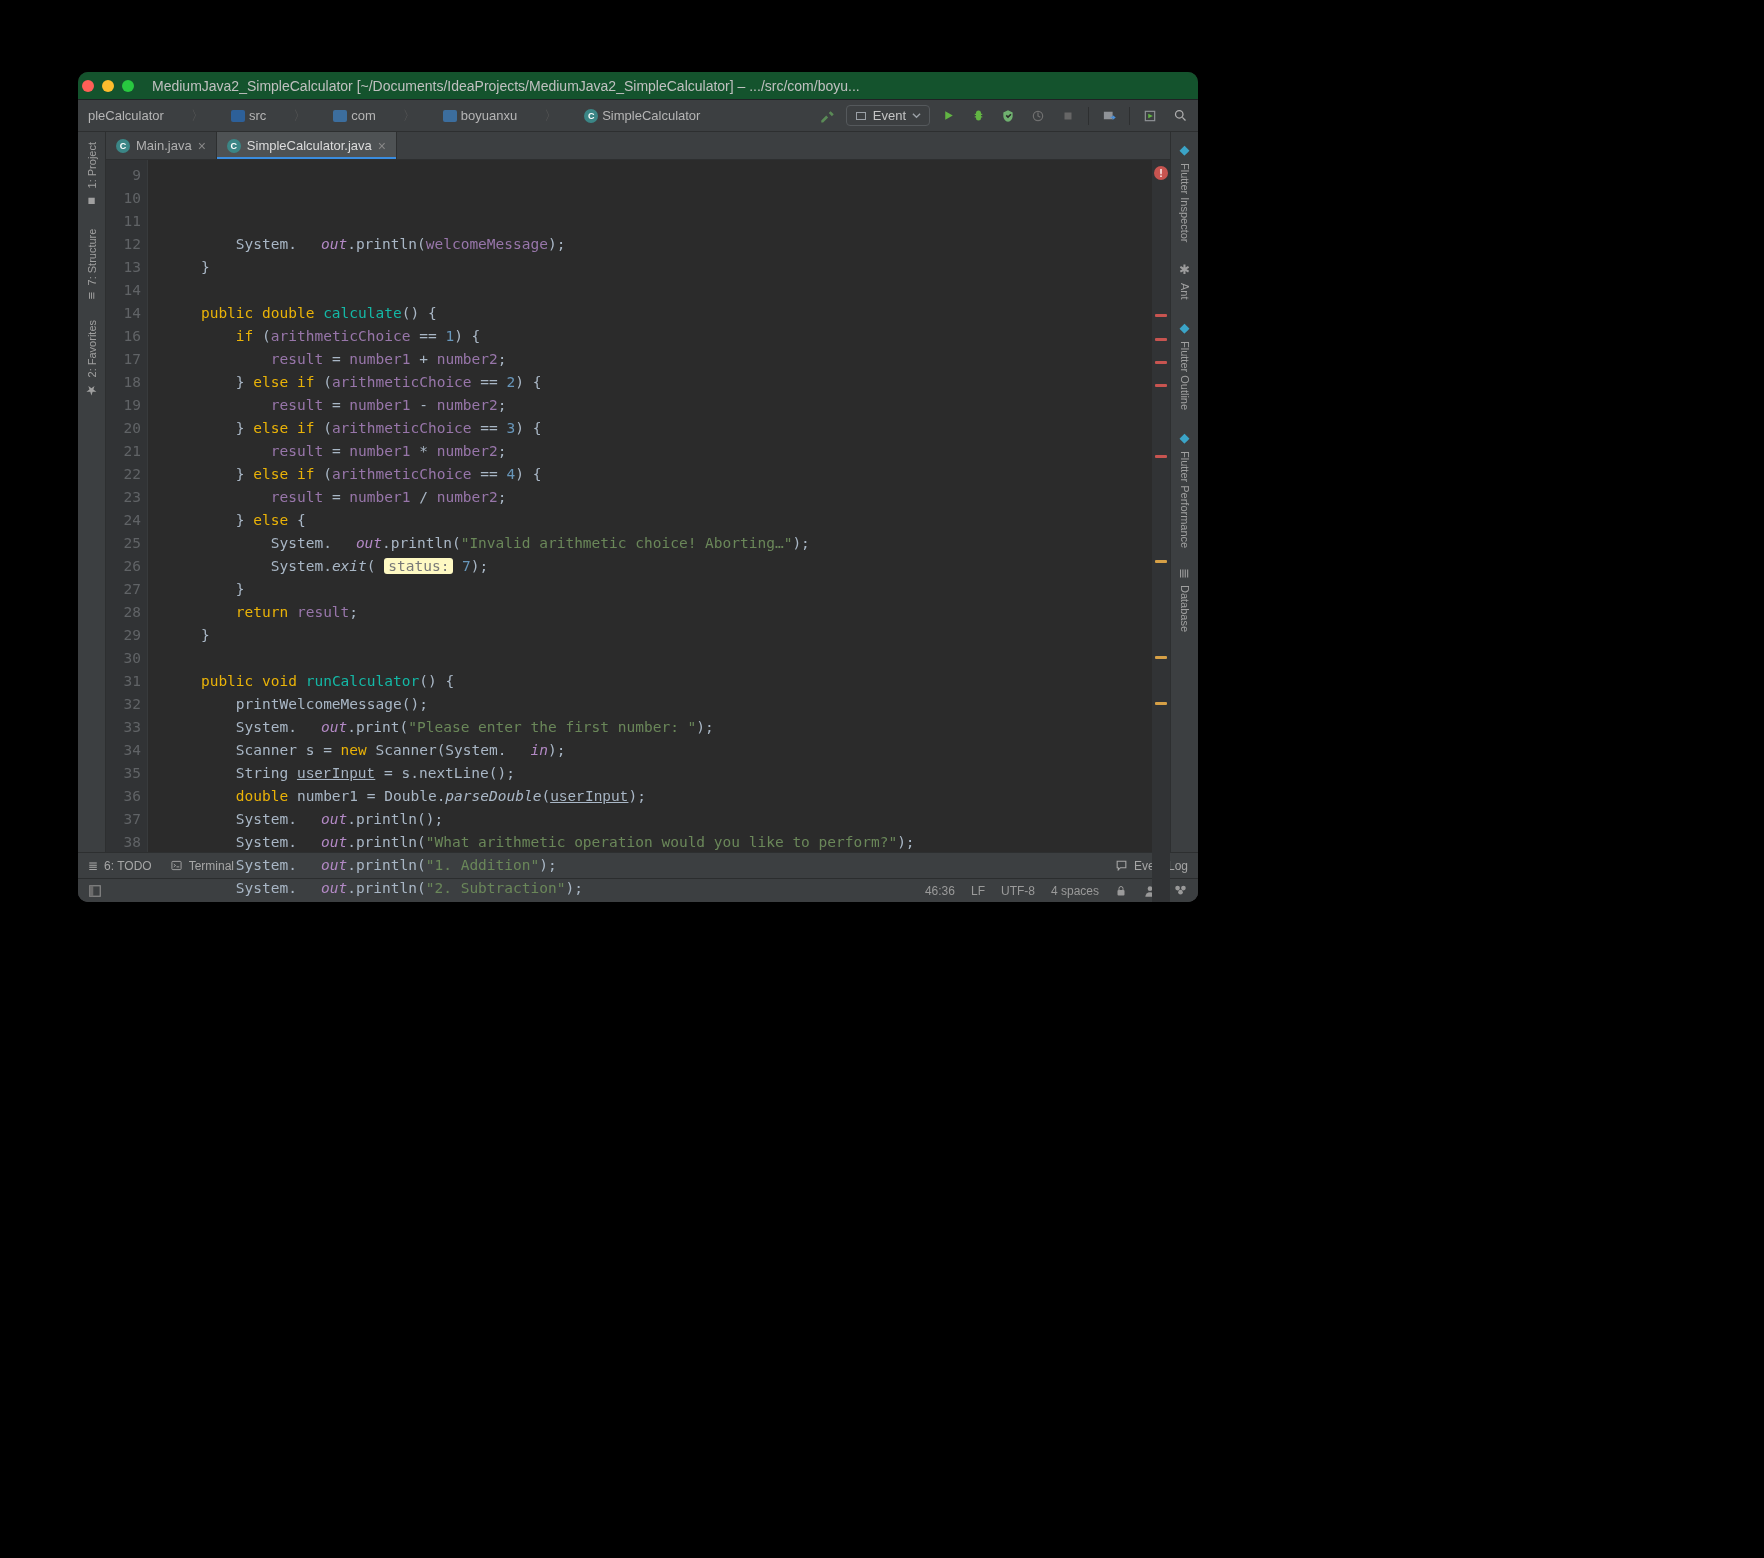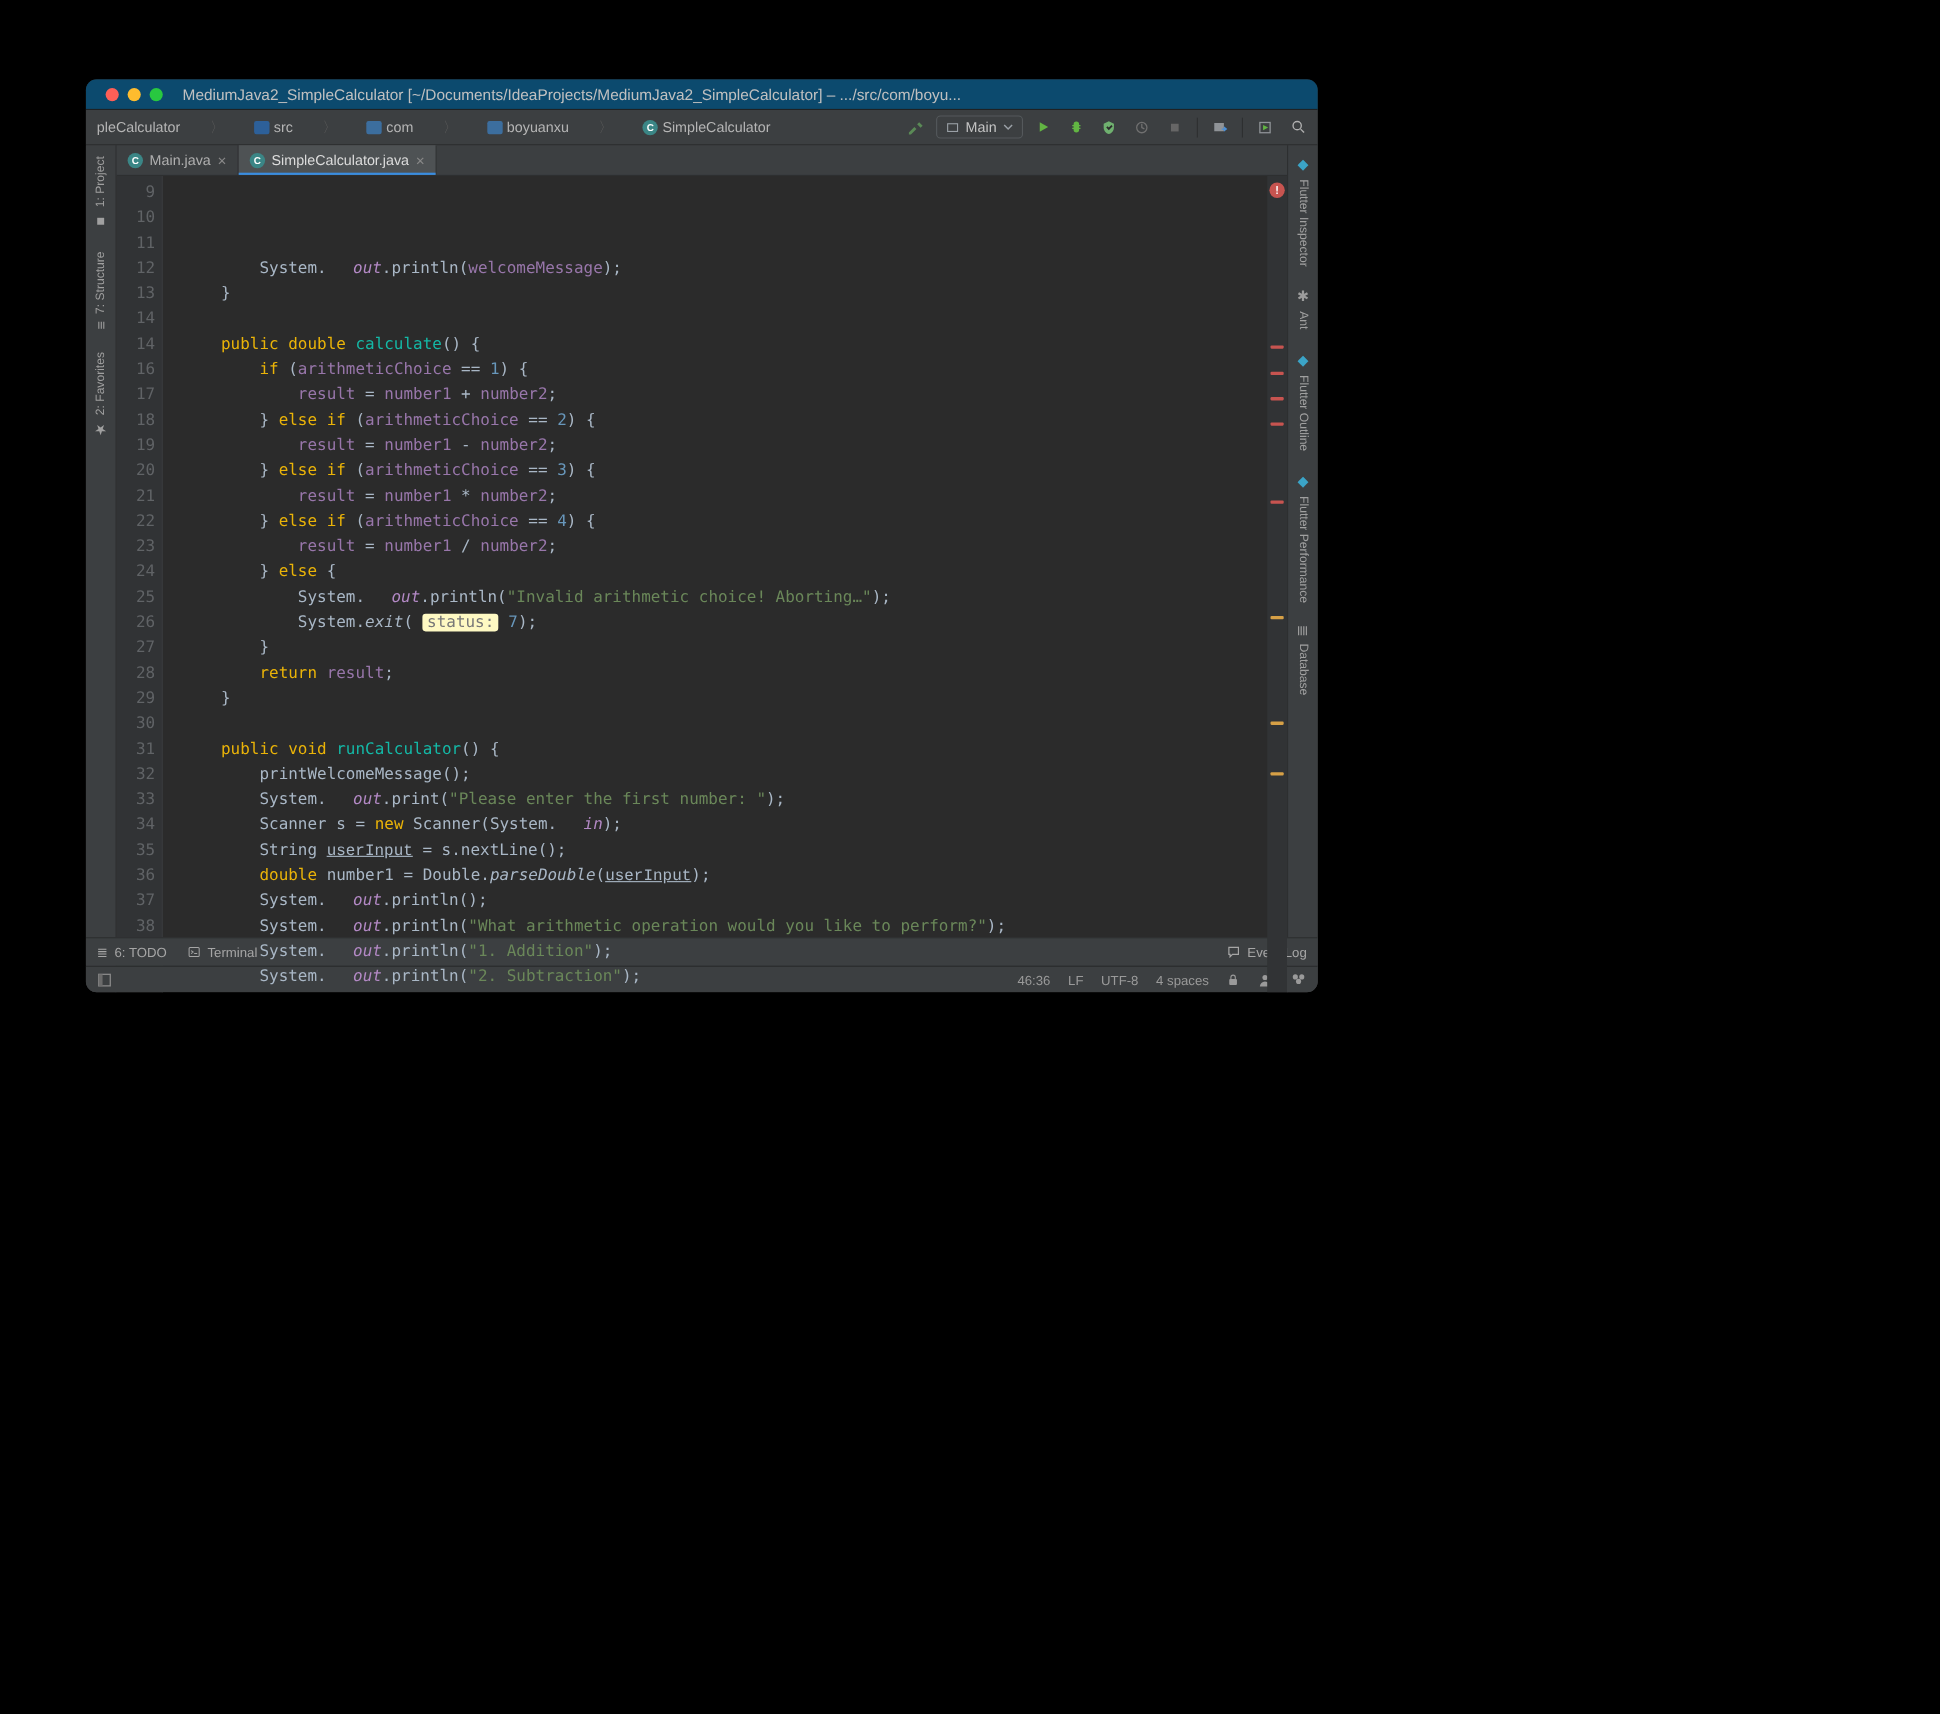--- a/index.html
+++ b/index.html
@@ -18,24 +18,24 @@
     background: #2b2b2b;
     border-radius: 10px;
     box-shadow: 0 30px 60px rgba(0,0,0,.6);
     overflow: hidden;
     display: flex;
     flex-direction: column;
   }
   
   .titlebar {
     height: 28px;
-    background: #0c4a6e;
+    background: #14532d;
     display: flex;
     align-items: center;
-    padding: 0 18px;
+    padding: 0 4px;
     border-bottom: 1px solid #1f2224;
   }
   .traffic { display: flex; gap: 8px; }
   .traffic span {
     width: 12px; height: 12px; border-radius: 50%;
   }
   .t-close { background: #ff5f57; }
   .t-min   { background: #febc2e; }
   .t-max   { background: #28c840; }
   .titlebar .title { margin-left: 18px; color: #c0c0c0; font-size: 14px; white-space: nowrap; overflow: hidden; text-overflow: ellipsis; flex: 1; }
@@ -252,21 +252,21 @@
     <div class="right-tools">
       <span class="btn-icon ico-hammer">
         <svg width="15" height="15" viewBox="0 0 24 24">
             <path fill="#5a8a56" d="M2 20l8-8 3 3-8 8H2v-3zm12-12l3-3 5 5-3 3-5-5z"></path>
           </svg>
       </span>
       <div class="run-config">
         <svg width="12" height="12" viewBox="0 0 24 24">
             <rect x="3" y="5" width="18" height="14" fill="none" stroke="#9aa0a6" stroke-width="2"></rect>
           </svg>
-        <span>Main</span>
+        <span>Event</span>
         <svg width="9" height="9" viewBox="0 0 10 10">
             <path d="M1 3l4 4 4-4" fill="none" stroke="#9aa0a6" stroke-width="1.5"></path>
           </svg>
       </div>
       <span class="btn-icon ico-play">
         <svg width="13" height="13" viewBox="0 0 24 24">
             <path fill="#62b543" d="M6 4l14 8-14 8z"></path>
           </svg>
       </span>
       <span class="btn-icon ico-bug">

